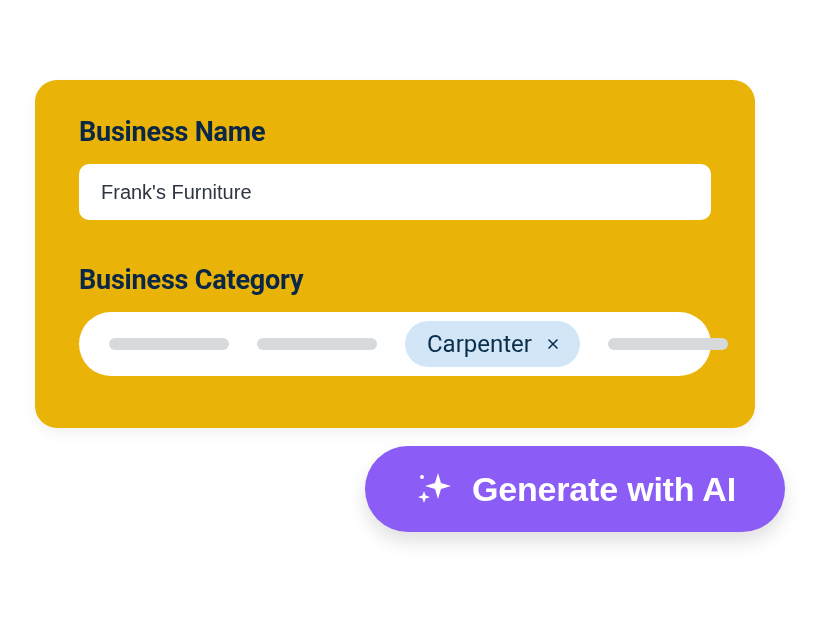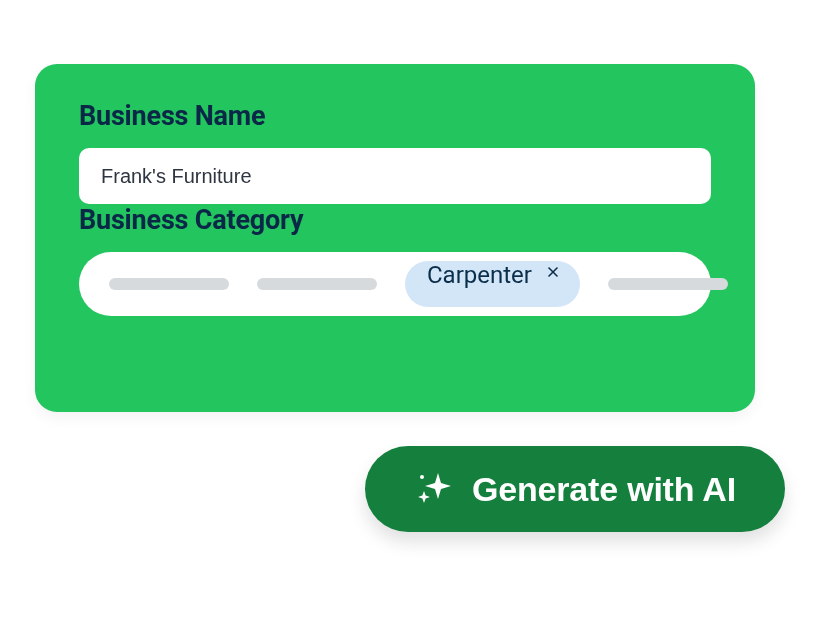--- a/index.html
+++ b/index.html
@@ -1,24 +1,24 @@
 <!DOCTYPE html>
 <html><head>
 <meta charset="utf-8">
 <style>
   * { box-sizing: border-box; margin: 0; padding: 0; }
   html, body { width: 836px; height: 618px; background: #ffffff; font-family: -apple-system, BlinkMacSystemFont, "Segoe UI", Roboto, Helvetica, Arial, sans-serif; }
   .stage { position: relative; width: 836px; height: 618px; }
   .card {
     position: absolute;
     left: 35px;
-    top: 64px;
+    top: 80px;
     width: 720px;
     height: 348px;
-    background: #22c55e;
+    background: #eab308;
     border-radius: 22px;
     box-shadow: 0 6px 14px rgba(0,0,0,0.05);
     padding: 36px 44px 40px 44px;
   }
   .label {
     font-size: 27px;
     font-weight: 700;
     color: #0a2747;
     letter-spacing: -0.2px;
     margin-bottom: 16px;
@@ -27,41 +27,41 @@
     width: 100%;
     height: 56px;
     background: #ffffff;
     border: none;
     border-radius: 10px;
     padding: 0 22px;
     font-size: 20px;
     color: #2e3440;
     outline: none;
   }
-  .section2 { }
+  .section2 { margin-top: 44px; }
   .category-bar {
     width: 100%;
     height: 64px;
     background: #ffffff;
     border-radius: 36px;
     display: flex;
     align-items: center;
     gap: 28px;
     padding: 0 30px;
   }
   .placeholder-pill {
     height: 12px;
     width: 120px;
     background: #d7dadd;
     border-radius: 8px;
     flex-shrink: 0;
   }
   .tag-chip {
     display: inline-flex;
-    align-items: flex-start;
+    align-items: center;
     height: 46px;
     background: #d3e6f8;
     border-radius: 28px;
     padding: 0 16px 0 22px;
     gap: 10px;
     flex-shrink: 0;
   }
   .tag-text {
     font-size: 24px;
     color: #0b2e4a;
@@ -76,21 +76,21 @@
     font-size: 16px;
     line-height: 1;
     cursor: pointer;
   }
   .ai-button {
     position: absolute;
     left: 365px;
     top: 446px;
     width: 420px;
     height: 86px;
-    background: #15803d;
+    background: #8b5cf6;
     border-radius: 46px;
     border: none;
     display: inline-flex;
     align-items: center;
     justify-content: center;
     gap: 18px;
     box-shadow: 0 10px 18px rgba(0,0,0,0.12);
     cursor: pointer;
   }
   .ai-button .btn-text {

